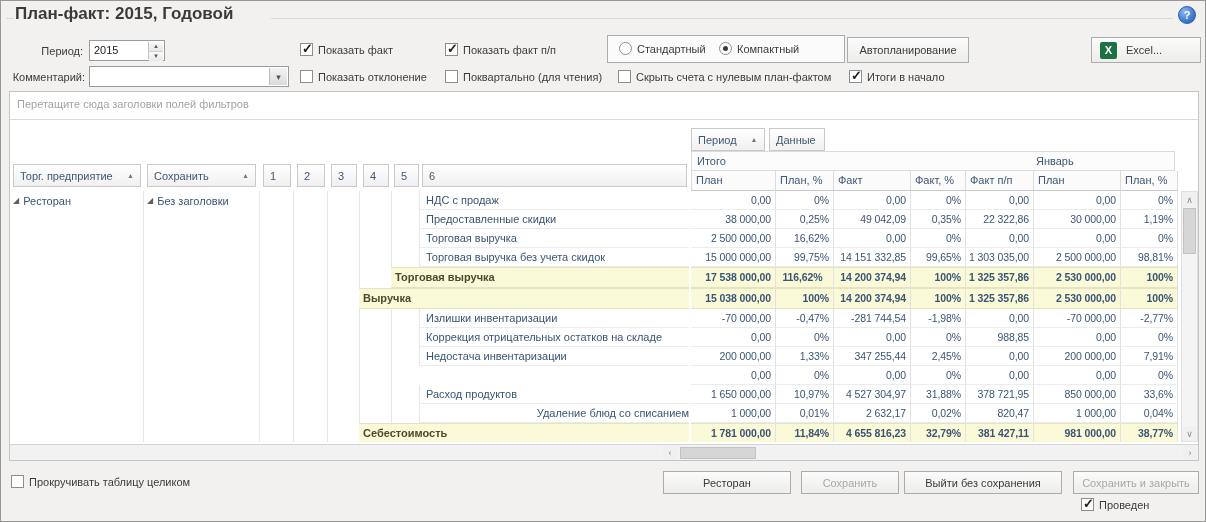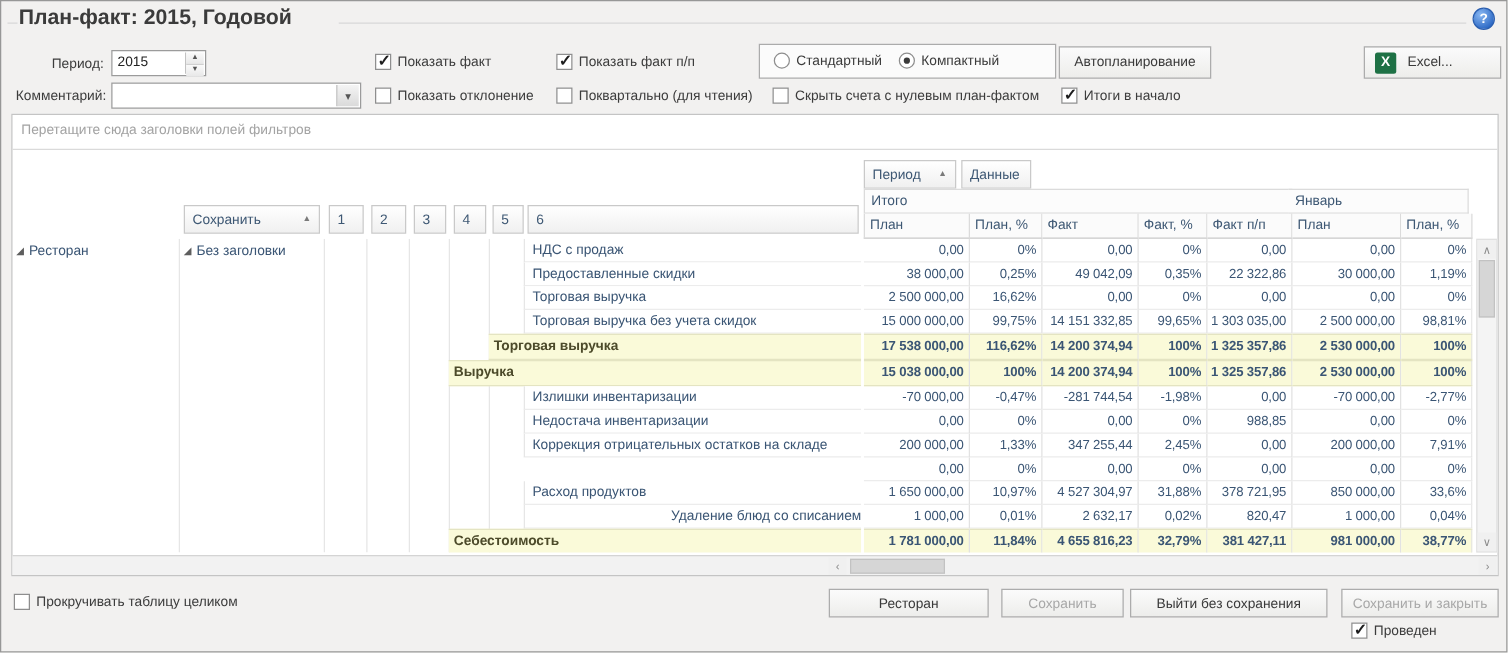--- a/index.html
+++ b/index.html
@@ -138,20 +138,24 @@
   <div class="hline" style="left:9px;top:118px;width:1188px;"></div>
 
   <div class="hbtn" style="left:690px;top:127px;width:74px;height:23px;">
     <span>Период</span>
     <span class="sort inline">▲</span>
   </div>
   <div class="hbtn" style="left:768px;top:127px;width:56px;height:23px;">
     <span>Данные</span>
   </div>
 
+  <div class="hbtn" style="left:12px;top:163px;width:128px;height:23px;">
+    <span>Торг. предприятие</span>
+    <span class="sort">▲</span>
+  </div>
   <div class="hbtn" style="left:146px;top:163px;width:109px;height:23px;">
     <span>Сохранить</span>
     <span class="sort">▲</span>
   </div>
   <div class="hbtn" style="left:262px;top:163px;width:28px;height:23px;">
       <span>1</span>
     </div>
   <div class="hbtn" style="left:296px;top:163px;width:28px;height:23px;">
       <span>2</span>
     </div>
@@ -262,31 +266,31 @@
         <div class="cell lbl-cell" style="width: 270px;">Излишки инвентаризации</div>
       </div>
       <div class="grow" style="height: 19px;">
         <div class="cell" style="width: 134px;"></div>
         <div class="cell" style="width: 116px;"></div>
         <div class="cell" style="width: 34px;"></div>
         <div class="cell" style="width: 34px;"></div>
         <div class="cell" style="width: 32px;"></div>
         <div class="cell" style="width: 32px;"></div>
         <div class="cell" style="width: 28px;"></div>
+        <div class="cell lbl-cell" style="width: 270px;">Коррекция отрицательных остатков на складе</div>
+      </div>
+      <div class="grow" style="height: 19px;">
+        <div class="cell" style="width: 134px;"></div>
+        <div class="cell" style="width: 116px;"></div>
+        <div class="cell" style="width: 34px;"></div>
+        <div class="cell" style="width: 34px;"></div>
+        <div class="cell" style="width: 32px;"></div>
+        <div class="cell" style="width: 32px;"></div>
+        <div class="cell" style="width: 28px;"></div>
         <div class="cell lbl-cell" style="width: 270px;">Недостача инвентаризации</div>
-      </div>
-      <div class="grow" style="height: 19px;">
-        <div class="cell" style="width: 134px;"></div>
-        <div class="cell" style="width: 116px;"></div>
-        <div class="cell" style="width: 34px;"></div>
-        <div class="cell" style="width: 34px;"></div>
-        <div class="cell" style="width: 32px;"></div>
-        <div class="cell" style="width: 32px;"></div>
-        <div class="cell" style="width: 28px;"></div>
-        <div class="cell lbl-cell" style="width: 270px;">Коррекция отрицательных остатков на складе</div>
       </div>
       <div class="grow" style="height: 19px;">
         <div class="cell" style="width: 134px;"></div>
         <div class="cell" style="width: 116px;"></div>
         <div class="cell" style="width: 34px;"></div>
         <div class="cell" style="width: 34px;"></div>
         <div class="cell" style="width: 32px;"></div>
         <div class="cell" style="width: 32px;"></div>
         <div class="cell" style="width: 28px;"></div>
       </div>
@@ -351,21 +355,21 @@
         <div class="cell" style="width: 85px;">15 000 000,00</div>
         <div class="cell" style="width: 58px;">99,75%</div>
         <div class="cell" style="width: 77px;">14 151 332,85</div>
         <div class="cell" style="width: 55px;">99,65%</div>
         <div class="cell" style="width: 68px;">1 303 035,00</div>
         <div class="cell" style="width: 87px;">2 500 000,00</div>
         <div class="cell" style="width: 57px;">98,81%</div>
       </div>
       <div class="grow total" style="height: 21px;">
         <div class="cell" style="width: 85px;">17 538 000,00</div>
-        <div class="cell" style="width: 58px;">116,62%</div>
+        <div class="cell" style="width: 58px; text-align: center;">116,62%</div>
         <div class="cell" style="width: 77px;">14 200 374,94</div>
         <div class="cell" style="width: 55px;">100%</div>
         <div class="cell" style="width: 68px;">1 325 357,86</div>
         <div class="cell" style="width: 87px;">2 530 000,00</div>
         <div class="cell" style="width: 57px;">100%</div>
       </div>
       <div class="grow total" style="height: 21px;">
         <div class="cell" style="width: 85px;">15 038 000,00</div>
         <div class="cell" style="width: 58px;">100%</div>
         <div class="cell" style="width: 77px;">14 200 374,94</div>

